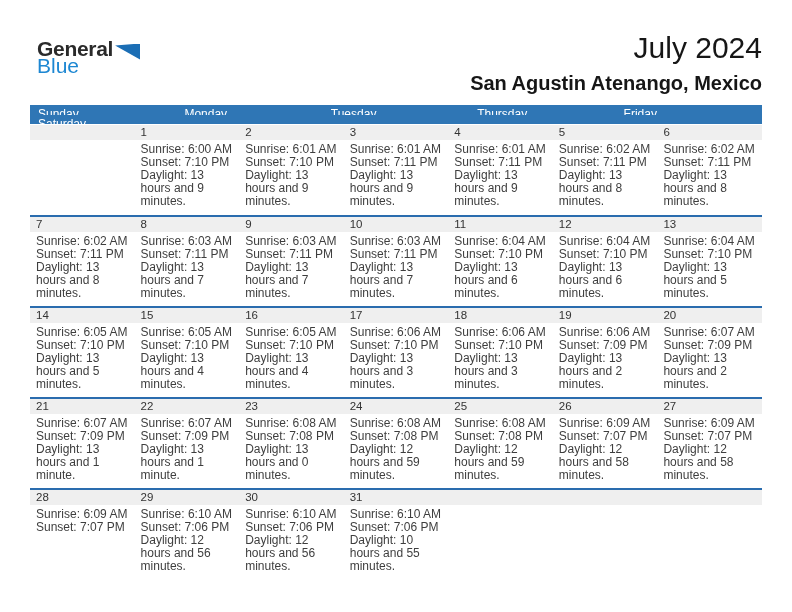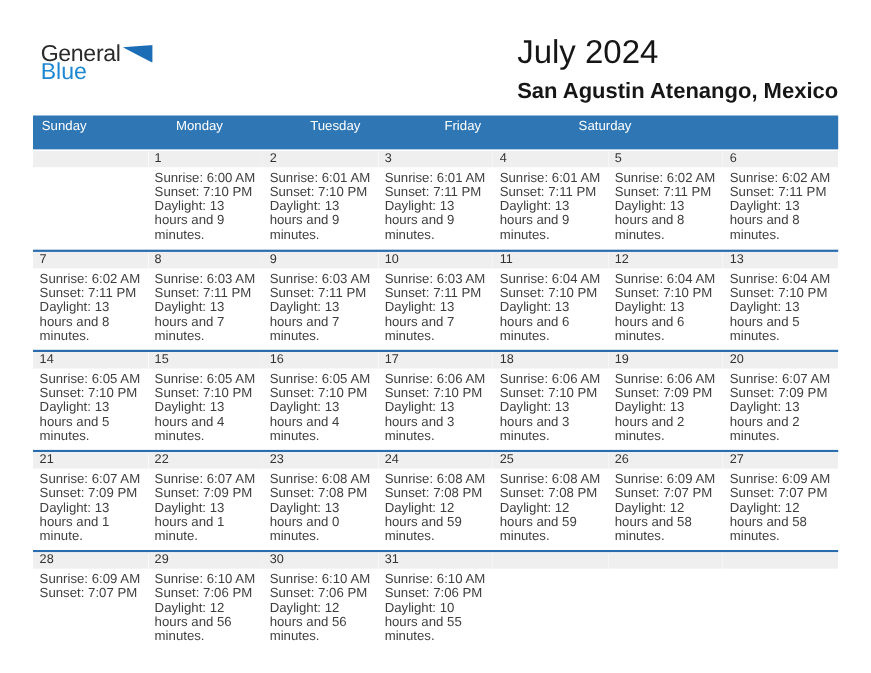--- a/index.html
+++ b/index.html
@@ -14,36 +14,36 @@
     --logo-blue:#1d87d2;
     --logo-triangle:#1b6eb5;
   }
   *{margin:0;padding:0;box-sizing:border-box;}
   html,body{background:#ffffff;}
   body{font-family:"Liberation Sans", sans-serif;}
   .page{position:relative;width:792px;height:612px;background:#fff;overflow:hidden;}
 
   
   .logo{position:absolute;left:37px;top:36px;width:103px;}
-  .logo-row{display:flex;align-items:flex-start;line-height:26px;}
+  .logo-row{display:flex;align-items:center;line-height:26px;font-weight:bold;}
   .logo-general{font-size:21px;color:var(--logo-text);letter-spacing:-0.3px;}
   .logo-tri{display:inline-block;width:27px;height:16px;margin-left:2px;margin-top:5px;
             background:var(--logo-triangle);
             clip-path:polygon(0 12%, 100% 0, 100% 100%);}
   .logo-blue{font-size:21px;color:var(--logo-blue);text-align:left;padding-right:9px;
              margin-top:-9px;line-height:26px;}
 
   
-  .titles{position:absolute;right:30px;top:30px;}
+  .titles{position:absolute;right:30px;top:30px;text-align:right;}
   .month-title{font-size:30px;color:var(--title-text);line-height:36px;}
   .location{font-size:20px;font-weight:bold;color:var(--title-text);margin-top:6px;}
 
   
   .calendar{position:absolute;left:30px;top:105px;width:732px;}
-  .weekday-header{display:grid;grid-template-columns:repeat(6,1fr);height:31px;
+  .weekday-header{display:grid;grid-template-columns:repeat(5,1fr);height:19px;
                   background:var(--header-bg);}
   .wh-cell{color:var(--weekday-text);font-size:12px;line-height:19px;padding-left:8px;
            overflow:hidden;white-space:nowrap;}
   .week{display:grid;grid-template-columns:repeat(7,1fr);height:91px;
         border-top:2px solid var(--separator);}
   .week:first-child{border-top:1px solid #ffffff;}
   .cell{overflow:hidden;}
   .day-strip{height:15px;background:var(--day-strip-bg);}
   .day-num{display:block;font-size:11.5px;line-height:15px;padding-left:6px;
            color:var(--day-number-text);}
@@ -65,20 +65,21 @@
   <div class="titles">
     <div class="month-title">July 2024</div>
     <div class="location">San Agustin Atenango, Mexico</div>
   </div>
 
   <div class="calendar">
     <div class="weekday-header" id="weekday-header">
         <div class="wh-cell">Sunday</div>
         <div class="wh-cell">Monday</div>
         <div class="wh-cell">Tuesday</div>
+        <div class="wh-cell">Thursday</div>
         <div class="wh-cell">Friday</div>
         <div class="wh-cell">Saturday</div>
       </div>
     <div id="weeks">
         <div class="week">
           <div class="cell">
             <div class="day-strip"></div>
           </div>
           <div class="cell">
             <div class="day-strip">

